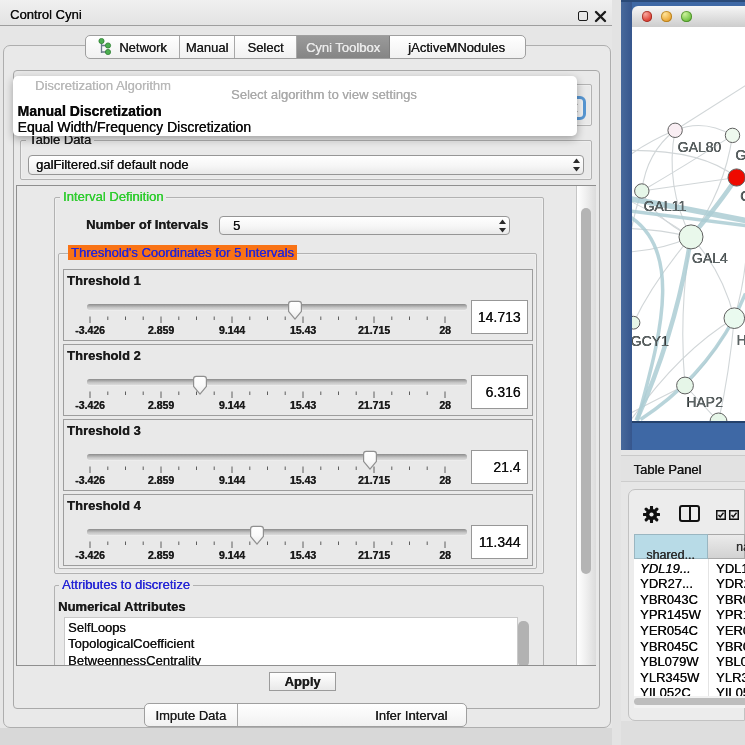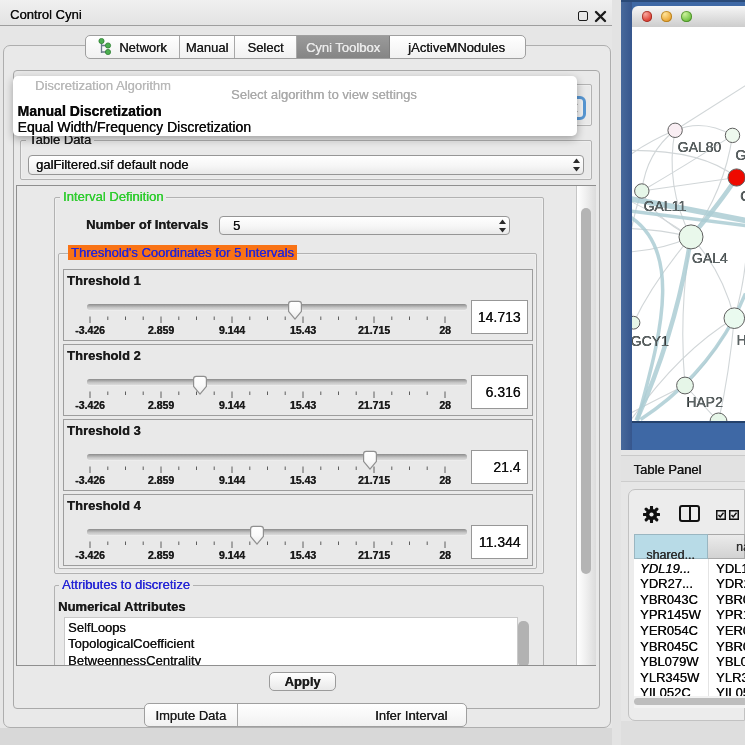--- a/index.html
+++ b/index.html
@@ -253,21 +253,21 @@
   <div style="position:absolute;left:38px;top:399.5px;width:490px;height:120px;box-sizing:border-box;border:1px solid #b2b2b2;border-radius:2px;"></div>
   <div style="position:absolute;left:43.5px;top:391.5px;font-size:13px;color:#2525d5;background:#e9e9e9;padding:0 3px;">Attributes to discretize</div>
   <div style="position:absolute;left:42.5px;top:413.5px;font-size:13px;font-weight:bold;color:#1b1b1b;">Numerical Attributes</div>
   <div style="position:absolute;left:48.5px;top:432px;width:452px;height:48px;background:#fff;border:1px solid #c9c9c9;"></div>
   <div style="position:absolute;left:52.5px;top:434.5px;font-size:13px;color:#151515;">SelfLoops</div>
   <div style="position:absolute;left:52.5px;top:451px;font-size:13px;color:#151515;">TopologicalCoefficient</div>
   <div style="position:absolute;left:52.5px;top:467.5px;font-size:13px;color:#151515;">BetweennessCentrality</div>
   <div style="position:absolute;left:502.5px;top:436px;width:10.5px;height:46px;border-radius:5px;background:#b2b2b2;"></div>
 </div>
 
-<div class="abs" style="left:269px;top:672px;width:67px;height:19px;border:1px solid #9b9b9b;border-radius:5px;background:linear-gradient(#ffffff,#e9e9e9);box-sizing:border-box;display:flex;align-items:center;justify-content:center;font-size:13px;font-weight:bold;color:#1c1c1c;">Apply</div>
+<div class="abs" style="left:269px;top:672px;width:67px;height:19px;border:1px solid #9b9b9b;border-radius:0;background:linear-gradient(#ffffff,#e9e9e9);box-sizing:border-box;display:flex;align-items:center;justify-content:center;font-size:13px;font-weight:bold;color:#1c1c1c;">Apply</div>
 
 <div style="position:absolute;left:144px;top:703px;width:321px;height:22px;border:1px solid #9f9f9f;border-radius:5px;background:linear-gradient(#ffffff,#f1f1f1);overflow:hidden;display:flex;">
     <div style="width:92.5px;height:100%;color:#1c1c1c;border-right:1px solid #a8a8a8;display:flex;align-items:center;justify-content:center;font-size:13px;box-sizing:border-box;">Impute Data</div>
     <div style="width:121px;height:100%;background:linear-gradient(#9a9a9a,#858585);color:#e9e9e9;border-right:1px solid #7e7e7e;display:flex;align-items:center;justify-content:center;font-size:13px;box-sizing:border-box;margin-top:43px;">Discretize Data</div>
     <div style="width:105.5px;height:100%;color:#1c1c1c;display:flex;align-items:center;justify-content:center;font-size:13px;box-sizing:border-box;">Infer Interval</div>
   </div>
 
 <div class="abs" style="left:0;top:728px;width:620px;height:17px;background:#d8d8d8;"></div>
 
 <div class="abs" style="left:13px;top:76px;width:564px;height:60px;background:#ffffff;border-radius:5px;box-shadow:0 3px 8px rgba(0,0,0,0.32);"></div>

